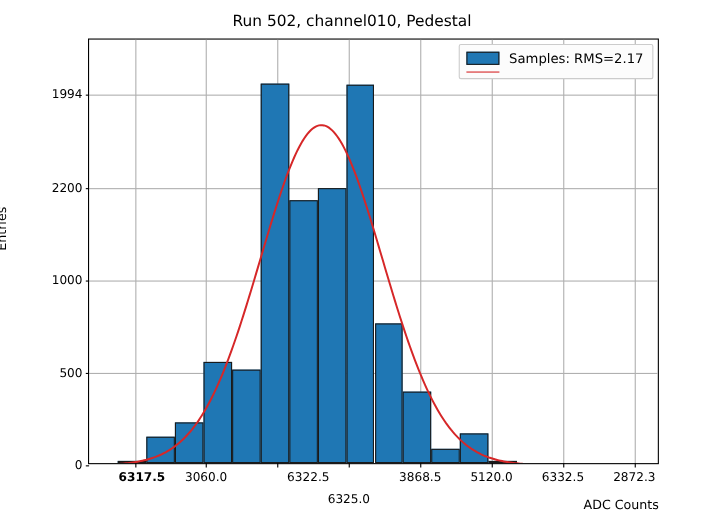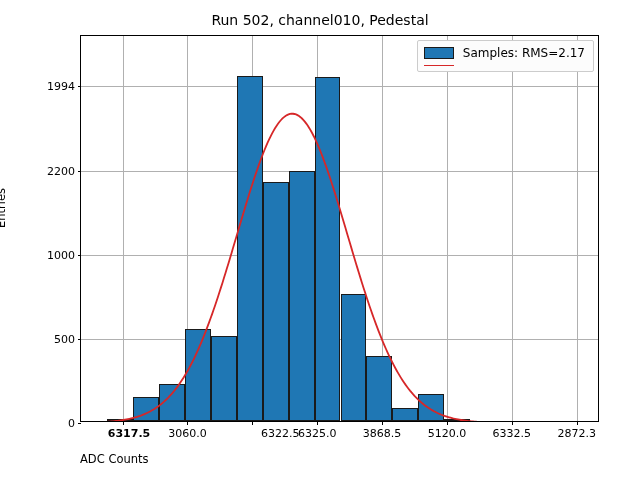--- a/index.html
+++ b/index.html
@@ -43,21 +43,21 @@
   }
   .ytick{position:absolute;right:100%;height:1px;width:3.5px;background:#000;}
   .yticklabel{
     position:absolute;right:calc(100% + 6px);
     font-size:11px;color:#000;text-align:right;
     transform:translateY(-50%);white-space:nowrap;
   }
 
   #xlabel{
     position:absolute;left:80px;top:452px;width:519px;
-    text-align:left;font-size:11.5px;color:#000;
+    text-align:right;font-size:11.5px;color:#000;
   }
   #ylabel{
     position:absolute;left:-6px;top:228px;
     font-size:11.5px;color:#000;
     transform:rotate(-90deg);transform-origin:left top;
     white-space:nowrap;
   }
 
   
   #legend{
@@ -123,21 +123,21 @@
       </svg>
     </div>
     <div id="xticks">
         <div class="xtick" style="left: 41.52px;"></div>
         <div class="xticklabel" style="left: 48px; font-weight: bold;">6317.5</div>
         <div class="xtick" style="left: 106.395px;"></div>
         <div class="xticklabel" style="left: 106.395px;">3060.0</div>
         <div class="xtick" style="left: 171.27px;"></div>
         <div class="xticklabel" style="left: 171.27px; margin-left: 28px;">6322.5</div>
         <div class="xtick" style="left: 236.145px;"></div>
-        <div class="xticklabel" style="left: 236.145px;">6325.0</div>
+        <div class="xticklabel" style="left: 236.145px; margin-top: 20px;">6325.0</div>
         <div class="xtick" style="left: 301.02px;"></div>
         <div class="xticklabel" style="left: 301.02px;">3868.5</div>
         <div class="xtick" style="left: 365.895px;"></div>
         <div class="xticklabel" style="left: 365.895px;">5120.0</div>
         <div class="xtick" style="left: 430.77px;"></div>
         <div class="xticklabel" style="left: 430.77px;">6332.5</div>
         <div class="xtick" style="left: 495.645px;"></div>
         <div class="xticklabel" style="left: 495.645px;">2872.3</div>
       </div>
     <div id="yticks">

